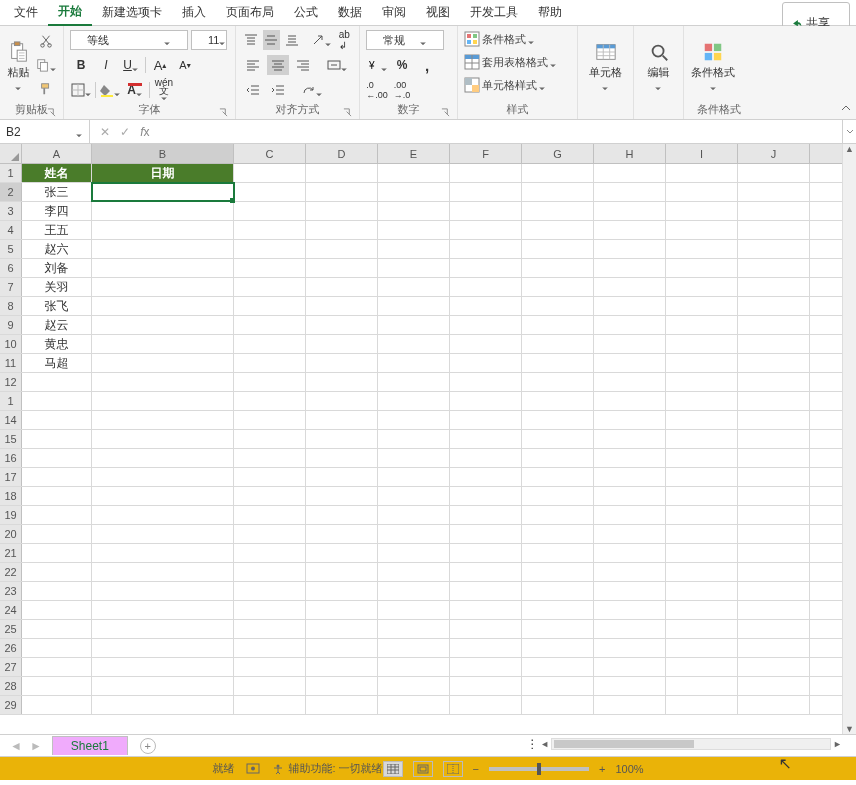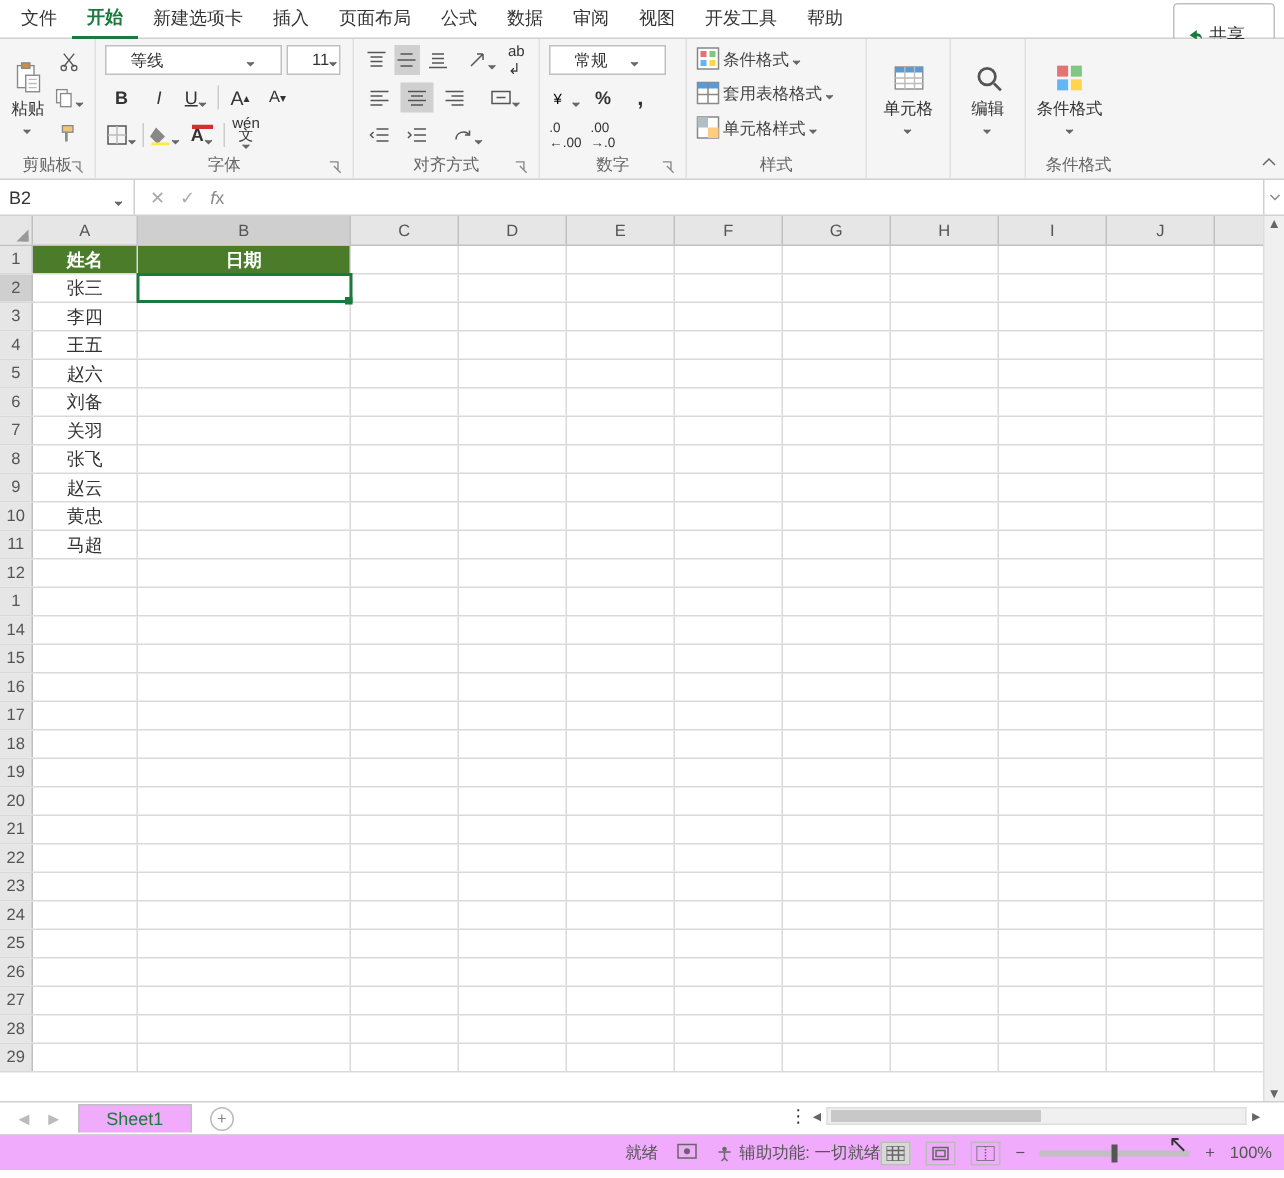--- a/index.html
+++ b/index.html
@@ -65,21 +65,21 @@
   
   .sheet-bar { display:flex; align-items:center; height: 22px; border-top:1px solid #d0d0d0; position:relative; }
   .sheet-nav { display:flex; gap:8px; padding:0 10px; color:#bbb; }
   .sheet-tab { padding: 2px 18px; border:1px solid #c0c0c0; border-bottom:none; background:#f0abfc; margin-top:-1px; font-size:12px; color:#1a7a3c; }
   .add-sheet { margin-left:12px; width:16px; height:16px; border:1px solid #bbb; border-radius:50%; display:flex;align-items:center;justify-content:center; font-size:11px; color:#888; }
   .hscroll { position:absolute; right:14px; top:2px; display:flex; align-items:center; gap:2px; }
   .hscroll .track { width:280px; height:12px; background:#f0f0f0; border:1px solid #ddd; position:relative; }
   .hscroll .thumb{ position:absolute; left:2px; top:1px; width:140px; height:8px; background:#c8c8c8; }
 
   
-  .status { display:flex; align-items:center; justify-content:flex-end; height:24px; padding: 0 8px; border-top:1px solid #d0d0d0; background:#f0abfc; font-size:11px; color:#555; }
+  .status { display:flex; align-items:center; justify-content:center; height:24px; padding: 0 8px; border-top:1px solid #d0d0d0; background:#eab308; font-size:11px; color:#555; }
   .status-left { display:flex; align-items:center; gap:12px; }
   .status-right { display:flex; align-items:center; gap:10px; }
   .viewbtn { width:20px; height:16px; border:1px solid #bbb; display:flex; align-items:center; justify-content:center; }
   .viewbtn.active{ background:#d8d8d8; }
   .zoom-slider{ width:100px; height:4px; background:#c0c0c0; position:relative; }
   .zoom-slider .knob{ position:absolute; left:48px; top:-4px; width:4px; height:12px; background:#555; }
   .cursor-img{ position:absolute; right:64px; bottom:12px; font-size:16px; pointer-events:none; }
 
   .collapse { position:absolute; right:4px; bottom:2px; }
 </style>

